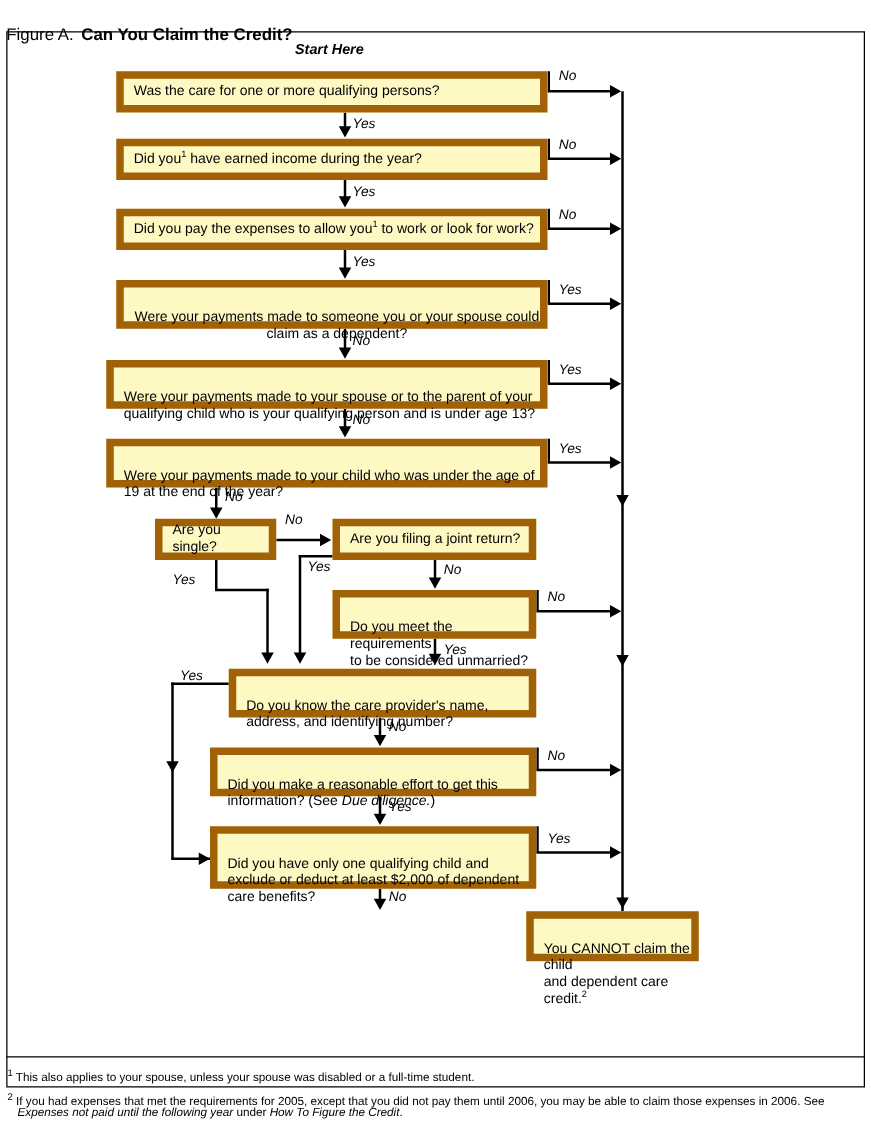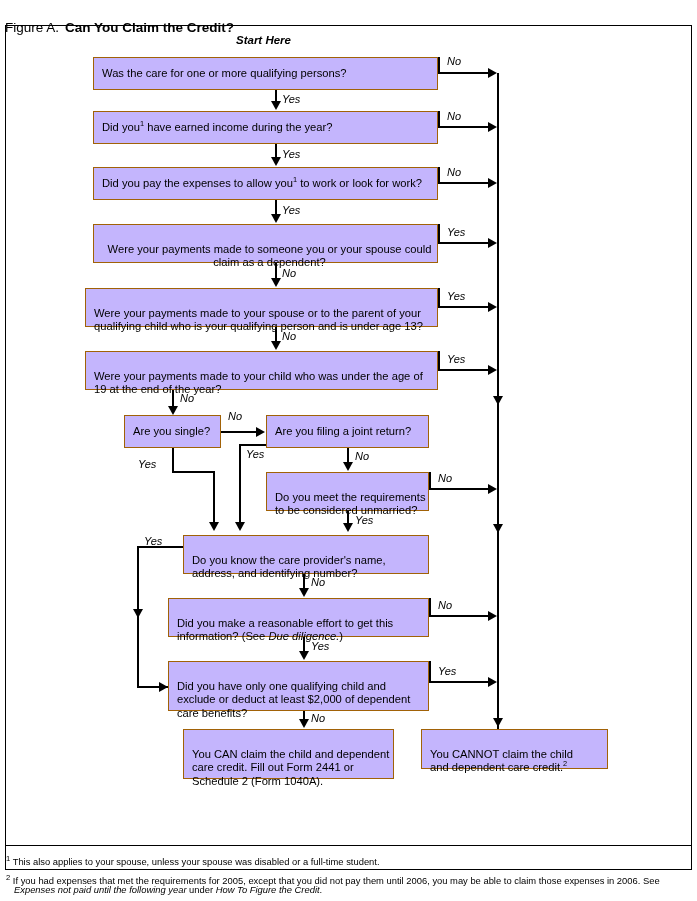--- a/index.html
+++ b/index.html
@@ -40,22 +40,22 @@
   #sep{
     position:absolute;
     left:5px; top:845px;
     width:687px; height:0;
     border-top:1px solid #000;
   }
 
   
   .box{
     position:absolute;
-    border:1px solid #a16207;
-    background:#c4b5fd;
+    border:6px solid #a16207;
+    background:#fef9c3;
     box-sizing:border-box;
     font-size:11.2px;
     line-height:13.6px;
     padding:4px 0 0 8px;
     white-space:pre-line;
     z-index:3;
   }
   .box.center{ display:flex; align-items:center; padding-top:0; }
 
   
@@ -158,27 +158,22 @@
   <div class="box" style="left:168px; top:598px; width:261px; height:39px;">
     <span><span>Did you make a reasonable effort to get this</span><br><span>information? (See </span><span class="it">Due diligence.</span><span>)</span></span>
   </div>
 
   <div class="box" style="left:168px; top:661px; width:261px; height:50px;">
     <span>Did you have only one qualifying child and
 exclude or deduct at least $2,000 of dependent
 care benefits?</span>
   </div>
 
-  <div class="box" style="left:183px; top:729px; width:211px; height:50px;">
-    <span>You CAN claim the child and dependent
-care credit. Fill out Form 2441 or
-Schedule 2 (Form 1040A).</span>
-  </div>
-
-  <div class="box" style="left:421px; top:729px; width:187px; height:40px;">
+
+  <div class="box" style="left:421px; top:729px; width:138px; height:40px;">
     <span><span>You CANNOT claim the child
 and dependent care credit.</span><span class="sup">2</span></span>
   </div>
 
   <div class="ln lnv" style="left:497px; top:73px; height:656px;"></div>
 
   <div class="ln lnh" style="left:438px; top:72px; width:52px;"></div>
   <div class="arw arw-r" style="left:488px; top:68px;"></div>
   <div class="ln lnv" style="left:438px; top:57px; height:16px;"></div>
   <div class="lbl" style="left:447px; top:55px;">No</div>

